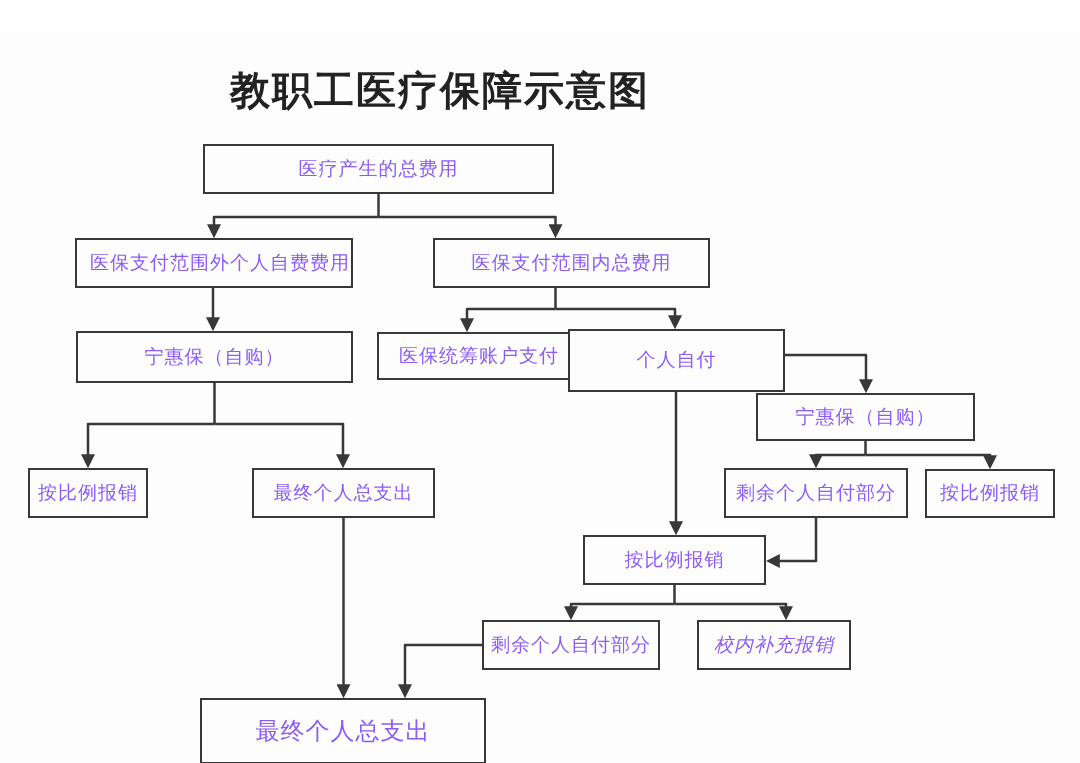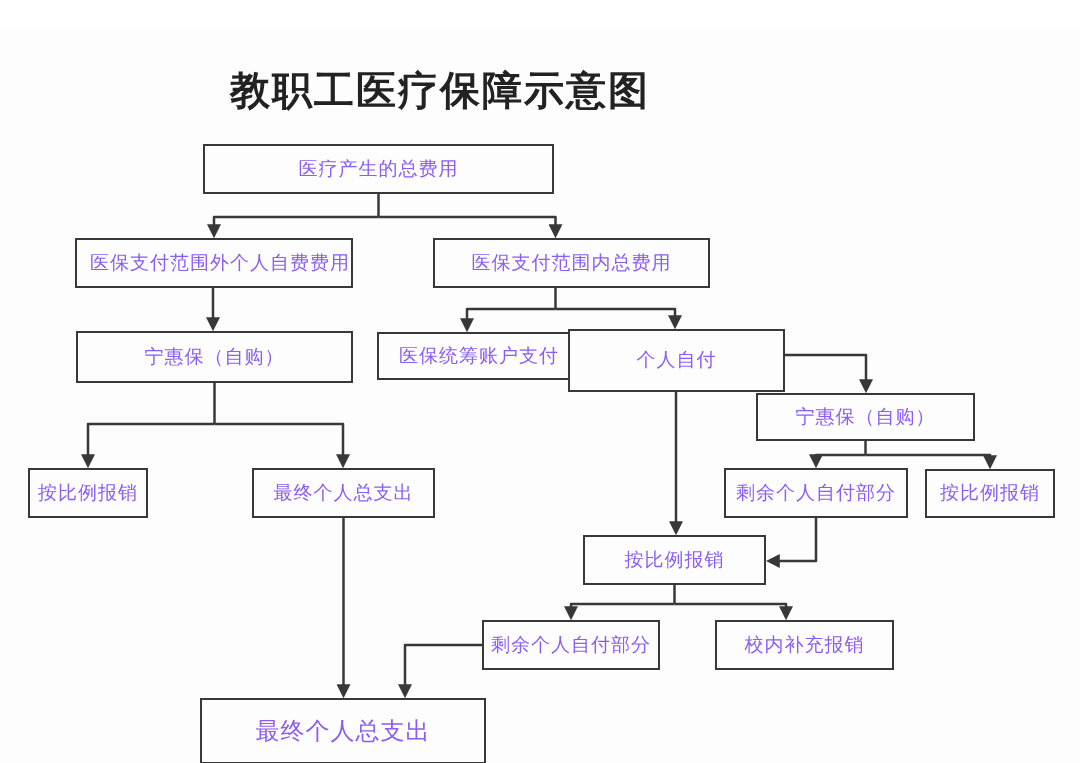--- a/index.html
+++ b/index.html
@@ -45,21 +45,21 @@
   .n-nhb-left          { left:76px;  top:300px; width:277px; height:52px; }
   .n-pooled            { left:377px; top:301px; width:204px; height:48px; }
   .n-self-pay          { left:568px; top:298px; width:217px; height:63px; }
   .n-nhb-right         { left:756px; top:362px; width:219px; height:48px; }
   .n-prop-left         { left:28px;  top:437px; width:120px; height:50px; }
   .n-rem-self-funded   { left:252px; top:437px; width:183px; height:50px; }
   .n-rem-self-pay-up   { left:724px; top:437px; width:184px; height:50px; }
   .n-prop-right        { left:925px; top:438px; width:130px; height:49px; }
   .n-campus-supp       { left:583px; top:504px; width:183px; height:50px; }
   .n-rem-self-pay-low  { left:482px; top:589px; width:178px; height:50px; }
-  .n-campus-reimb      { left:715px; top:589px; width:179px; height:50px; }
+  .n-campus-reimb      { left:697px; top:589px; width:154px; height:50px;font-style:italic; }
   .n-final-total       { left:200px; top:667px; width:286px; height:66px; font-size:24px; }
 </style>
 </head>
 <body>
 
 <div id="canvas">
 
   <div id="title">教职工医疗保障示意图</div>
 
   <svg id="connectors" width="1080" height="763" viewBox="0 0 1080 763">

